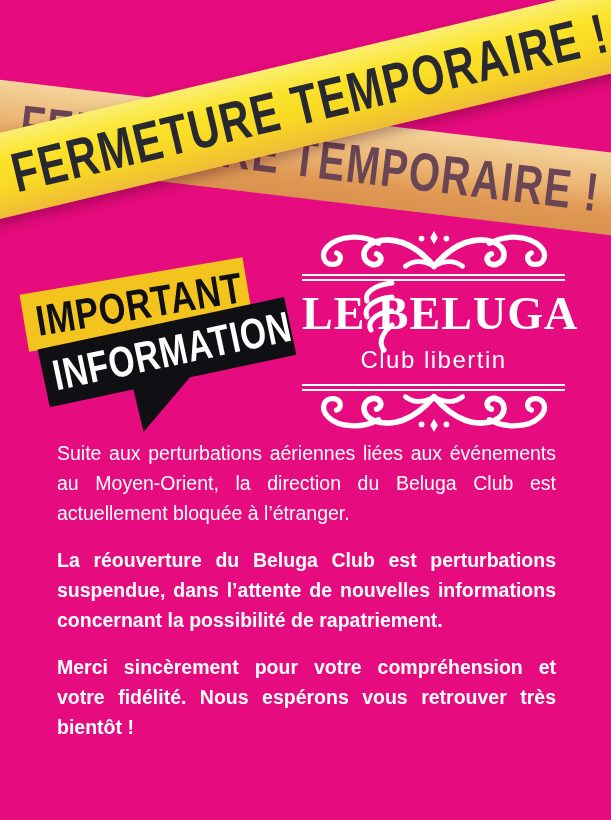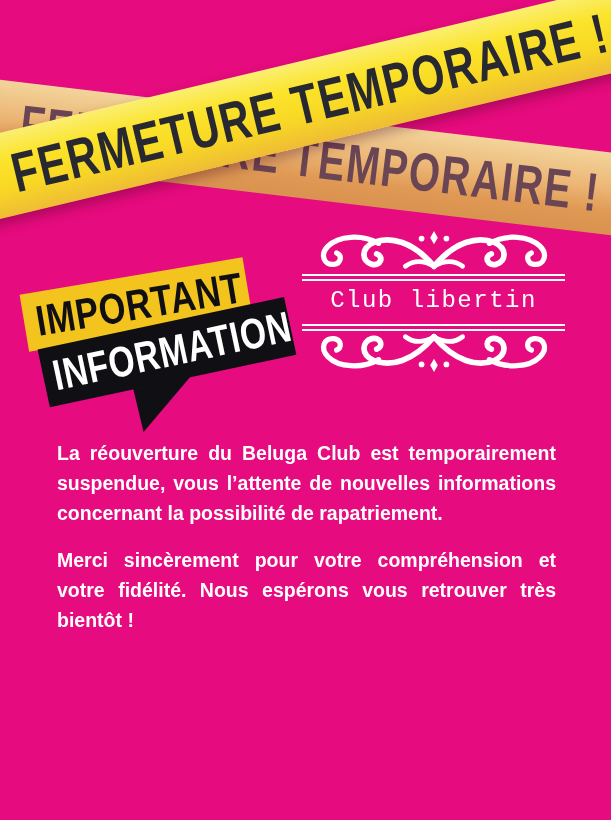--- a/index.html
+++ b/index.html
@@ -91,21 +91,20 @@
   .logo-title{
     position:relative;
     font-family:"Liberation Serif",serif;
     font-weight:bold;font-size:46px;letter-spacing:1px;
     line-height:1.1;margin-top:8px;white-space:nowrap;
   }
   .logo-wing{position:absolute;left:56px;top:-12px;}
   .logo-subtitle{
     font-size:24px;letter-spacing:1.5px;margin:6px 0 10px 0;
     font-weight:normal;
-    font-family:Liberation Mono, monospace;
   }
 
   
   .message{
     position:absolute;left:57px;right:55px;top:438px;
     color:#fff;font-size:19.5px;line-height:30px;
     text-align:justify;text-align-last:left;
     z-index:3;
   }
   .message p{margin:0 0 17px 0;}
@@ -142,36 +141,48 @@
         <path d="M130 38 C 118 31 108 32 100 38" stroke-width="5"></path>
         <path d="M130 38 C 152 12 176 6 193 13 C 207 19 206 33 195 36 C 186 38 182 28 190 25" stroke-width="6"></path>
         <path d="M188 14 C 206 4 230 6 241 17 C 250 26 245 37 235 36 C 227 35 226 26 232 24" stroke-width="5.5"></path>
         <path d="M130 38 C 142 31 152 32 160 38" stroke-width="5"></path>
       </g>
       <path d="M130 1 L134 8 L130 15 L126 8 Z" fill="#ffffff"></path>
       <circle cx="117" cy="9" r="3" fill="#ffffff"></circle>
       <circle cx="143" cy="9" r="3" fill="#ffffff"></circle>
     </svg>
     <div class="double-line"></div>
+    <div class="logo-title">
+      <svg class="logo-wing" width="38" height="76" viewBox="0 0 38 76" aria-hidden="true">
+        <g stroke="#ffffff" fill="none" stroke-width="5" stroke-linecap="round">
+          <path d="M34 6 C 16 8 6 16 9 24"></path>
+          <path d="M34 20 C 14 22 5 32 9 40"></path>
+          <path d="M34 34 C 16 36 9 46 13 53"></path>
+          <path d="M34 48 C 24 56 20 66 26 73"></path>
+        </g>
+      </svg>
+      <span>LE BELUGA</span>
+    </div>
     <div class="logo-subtitle">Club libertin</div>
     <div class="double-line"></div>
     <svg class="flip" width="250" height="42" viewBox="0 0 260 44" aria-hidden="true">
       <g stroke="#ffffff" fill="none" stroke-linecap="round">
         <path d="M130 38 C 108 12 84 6 67 13 C 53 19 54 33 65 36 C 74 38 78 28 70 25" stroke-width="6"></path>
         <path d="M72 14 C 54 4 30 6 19 17 C 10 26 15 37 25 36 C 33 35 34 26 28 24" stroke-width="5.5"></path>
         <path d="M130 38 C 118 31 108 32 100 38" stroke-width="5"></path>
         <path d="M130 38 C 152 12 176 6 193 13 C 207 19 206 33 195 36 C 186 38 182 28 190 25" stroke-width="6"></path>
         <path d="M188 14 C 206 4 230 6 241 17 C 250 26 245 37 235 36 C 227 35 226 26 232 24" stroke-width="5.5"></path>
         <path d="M130 38 C 142 31 152 32 160 38" stroke-width="5"></path>
       </g>
       <path d="M130 1 L134 8 L130 15 L126 8 Z" fill="#ffffff"></path>
       <circle cx="117" cy="9" r="3" fill="#ffffff"></circle>
       <circle cx="143" cy="9" r="3" fill="#ffffff"></circle>
     </svg>
   </div>
 
   <div class="message">
-    <p class="bold">La réouverture du Beluga Club est temporairement suspendue, vous l’attente de nouvelles informations concernant la possibilité de rapatriement.</p>
+    <p>Suite aux perturbations aériennes liées aux événements au Moyen-Orient, la direction du Beluga Club est actuellement bloquée à l’étranger.</p>
+    <p class="bold">La réouverture du Beluga Club est perturbations suspendue, dans l’attente de nouvelles informations concernant la possibilité de rapatriement.</p>
     <p class="bold">Merci sincèrement pour votre compréhension et votre fidélité. Nous espérons vous retrouver très bientôt !</p>
 
   </div>
 
 </div>
 
 </body></html>

